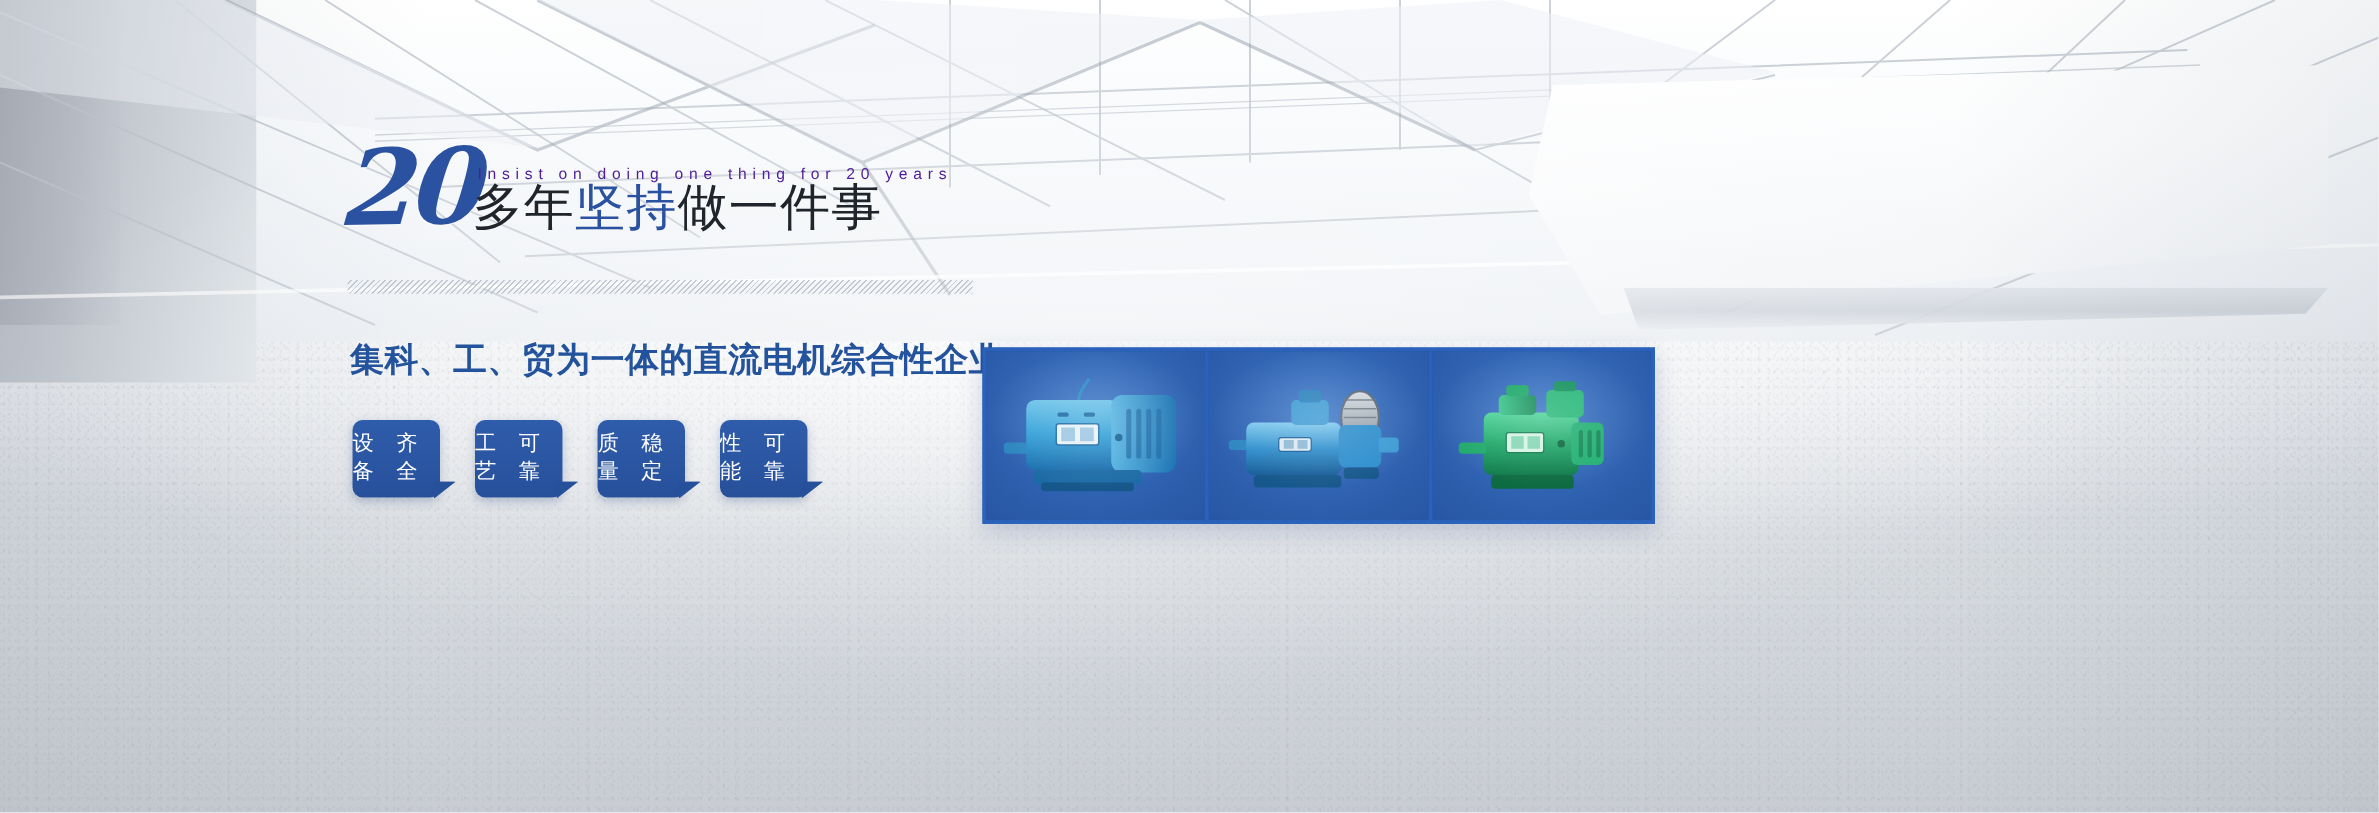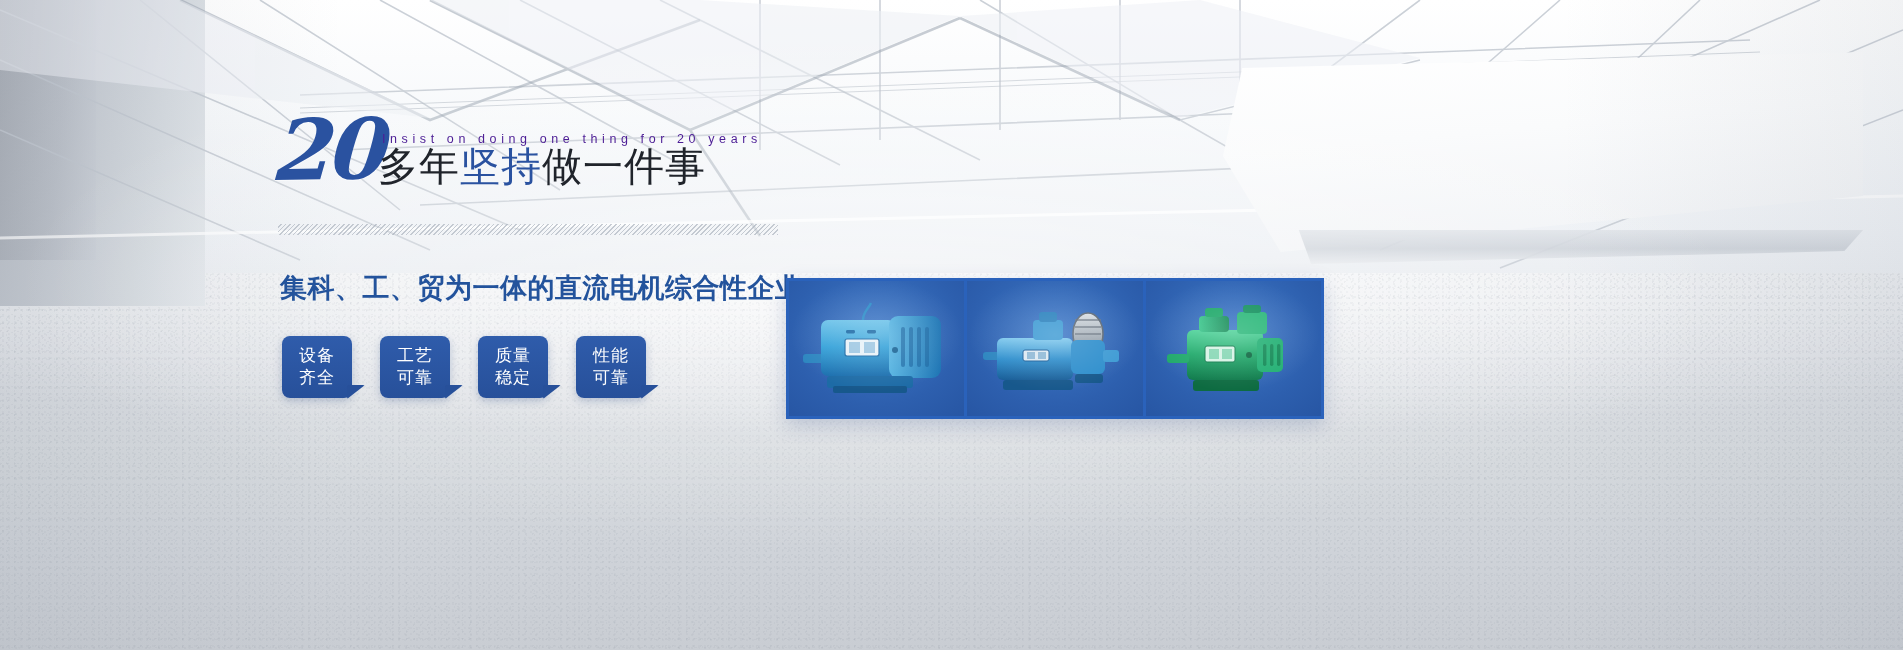--- a/index.html
+++ b/index.html
@@ -125,21 +125,21 @@
     white-space:nowrap;
     font-family:"DejaVu Sans","Liberation Sans",sans-serif;
   }
 
   
   .badges{position:absolute;left:4px;top:218px;display:flex;gap:28px;}
   .badge{
     position:relative;width:70px;height:62px;
     background:linear-gradient(180deg,#2f5cab 0%,#27509a 100%);
     border-radius:8px 8px 8px 8px;
-    display:flex;flex-direction:column;align-items:center;justify-content:center;
+    display:flex;align-items:center;justify-content:center;
     color:#ffffff;font-size:17px;line-height:1.28;letter-spacing:1px;
     font-family:"DejaVu Sans","Liberation Sans",sans-serif;
     box-shadow:0 3px 8px rgba(40,70,130,.25);
   }
   .badge::after{
     content:"";position:absolute;right:-13px;bottom:-1px;
     width:0;height:0;
     border-left:18px solid #27509a;
     border-bottom:14px solid transparent;
     border-radius:2px;

